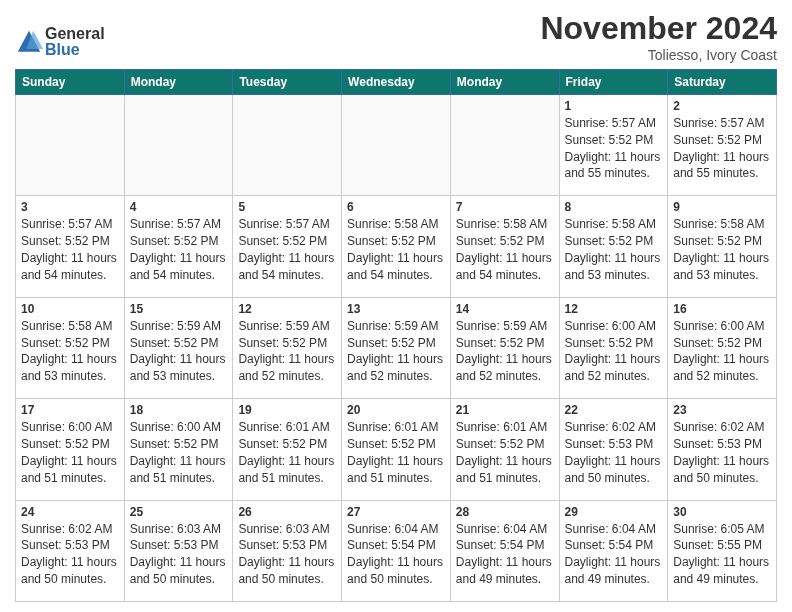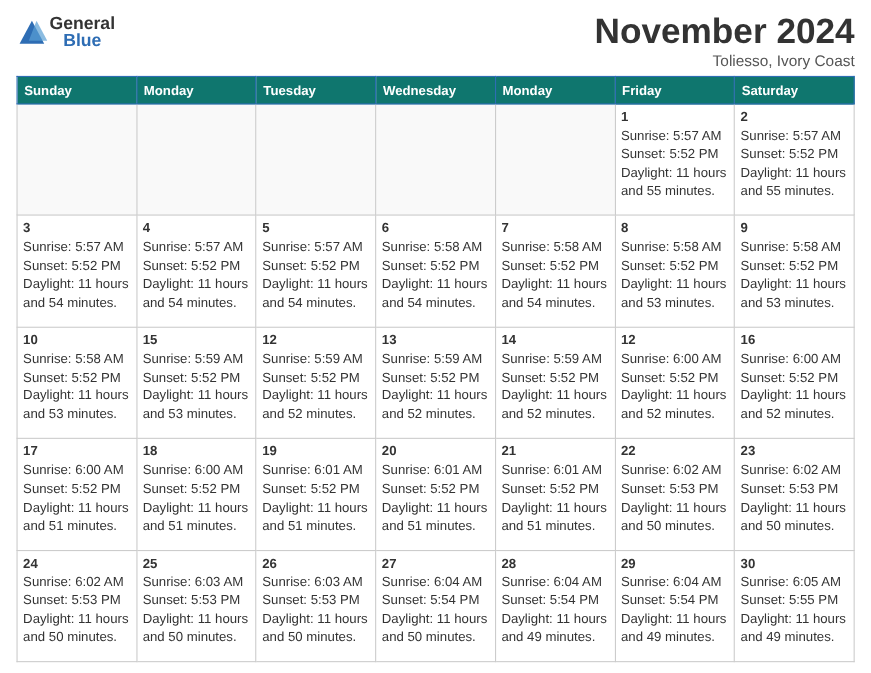--- a/index.html
+++ b/index.html
@@ -19,37 +19,36 @@
     }
     .header {
       display: flex;
       justify-content: space-between;
       align-items: flex-start;
       margin-bottom: 6px;
     }
     .logo {
       display: flex;
       align-items: center;
-      margin-top: 4px;
+      margin-top: 16px;
     }
     .logo-text {
       display: flex;
       flex-direction: column;
       line-height: 1;
     }
     .logo-general {
       font-size: 16px;
       font-weight: bold;
       color: #333;
     }
     .logo-blue {
       font-size: 16px;
       font-weight: bold;
       color: #2e6db4;
-      text-align: center;
     }
     .logo-icon {
       width: 28px;
       height: 28px;
       margin-right: 2px;
     }
     .title-section {
       text-align: right;
     }
     .month-title {

